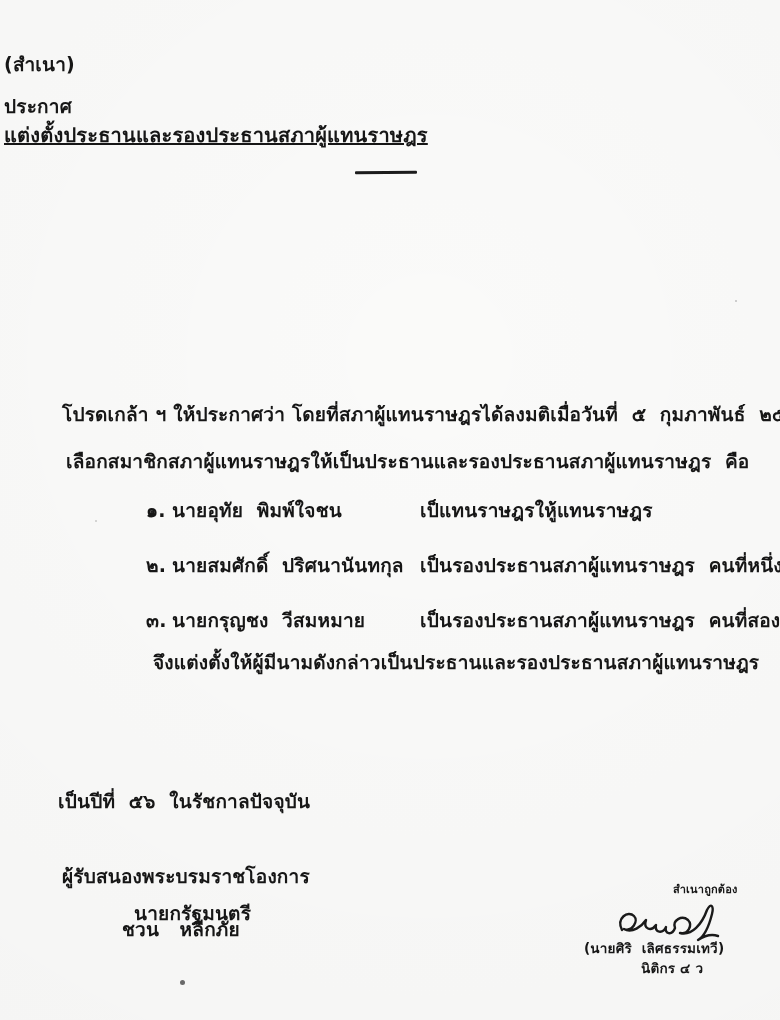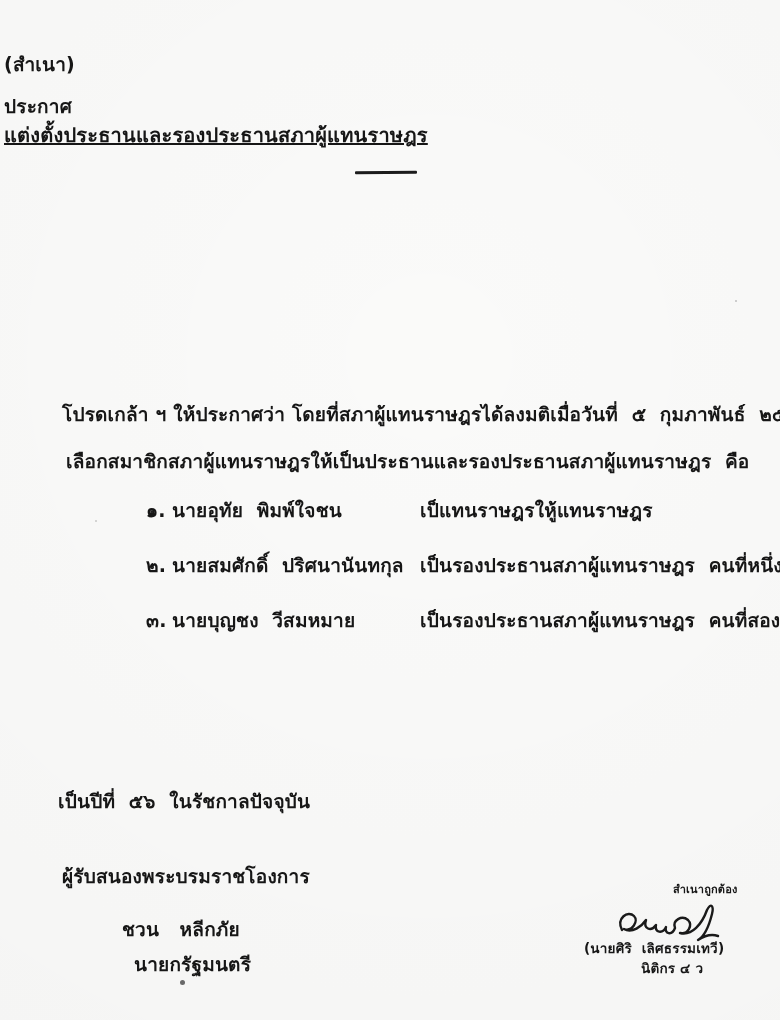--- a/index.html
+++ b/index.html
@@ -67,30 +67,31 @@
     <span class="line appt-name fs-body">นายอุทัย  พิมพ์ใจชน</span>
     <span class="line appt-role fs-body">เป็แทนราษฎรใหู้แทนราษฎร</span>
   </div>
   <div class="appt-row" style="top:555px;">
     <span class="line appt-no fs-body">๒.</span>
     <span class="line appt-name fs-body">นายสมศักดิ์  ปริศนานันทกุล</span>
     <span class="line appt-role fs-body">เป็นรองประธานสภาผู้แทนราษฎร  คนที่หนึ่ง</span>
   </div>
   <div class="appt-row" style="top:610px;">
     <span class="line appt-no fs-body">๓.</span>
-    <span class="line appt-name fs-body">นายบุญชง  วีสมหมาย</span>
+    <span class="line appt-name fs-body">นายกรุญชง  วีสมหมาย</span>
     <span class="line appt-role fs-body">เป็นรองประธานสภาผู้แทนราษฎร  คนที่สอง</span>
   </div>
 
+  <div class="line fs-body" style="left:153px;top:652px;">จึงแต่งตั้งให้ผู้มีนามดังกล่าวเป็นประธานและรองประธานสภาผู้แทนราษฎร</div>
 
   <div class="line fs-body" style="left:58px;top:791px;">เป็นปีที่  ๕๖  ในรัชกาลปัจจุบัน</div>
 
   <div class="line fs-body" style="left:62px;top:866px;">ผู้รับสนองพระบรมราชโองการ</div>
   <div class="line fs-body" style="left:122px;top:919px;">ชวน   หลีกภัย</div>
-  <div class="line fs-body" style="left:134px;top:954px;">นายกรัฐมนตรี</div>
+  <div class="line fs-body" style="left:134px;top:903px;">นายกรัฐมนตรี</div>
 
   <div class="line fs-small" style="left:629px;top:884px;">สำเนาถูกต้อง</div>
 
   <svg class="sig-svg" width="140" height="52" viewBox="0 0 140 52">
     <path d="M14 34 C8 22 20 14 26 20 C31 25 24 36 16 33 C24 38 34 30 38 24 C35 33 43 36 48 29 C46 37 55 38 58 31 C56 38 64 40 67 32 C64 24 74 19 80 24 C85 29 80 39 72 37 C84 40 94 28 99 14 C103 6 106 10 104 18 C101 30 97 40 90 44 C96 40 104 38 110 40" fill="none" stroke="#1a1a1a" stroke-width="2.4" stroke-linecap="round" stroke-linejoin="round"></path>
   </svg>
 
   <div class="line fs-tiny" style="left:584px;top:941px;">(นายศิริ  เลิศธรรมเทวี)</div>
   <div class="line fs-tiny" style="left:641px;top:961px;">นิติกร ๔ ว</div>
 

